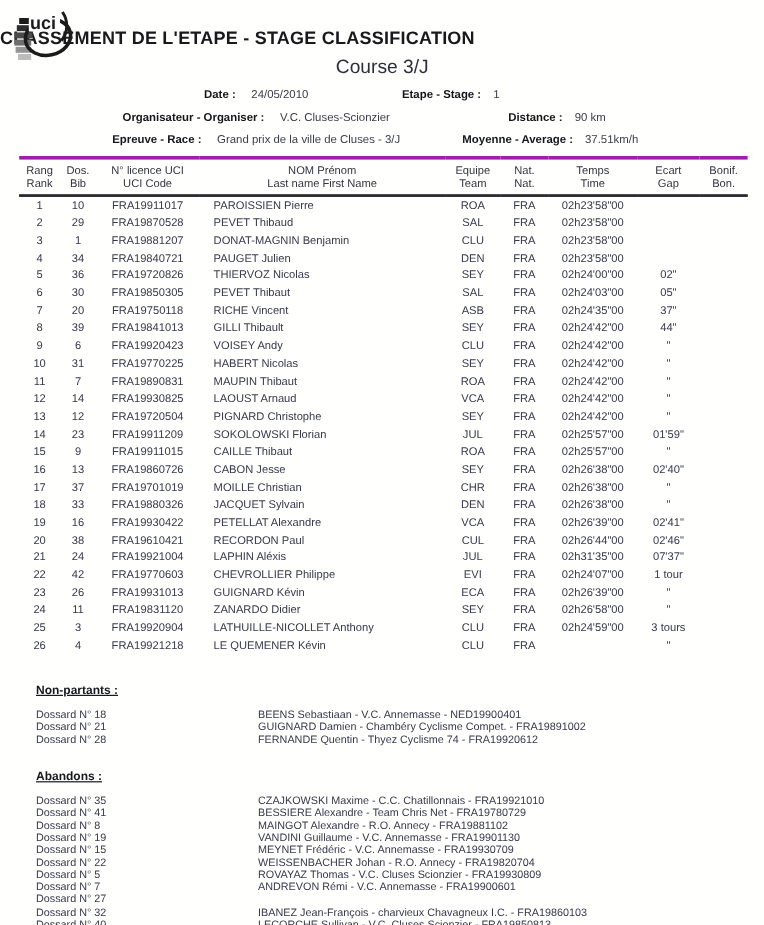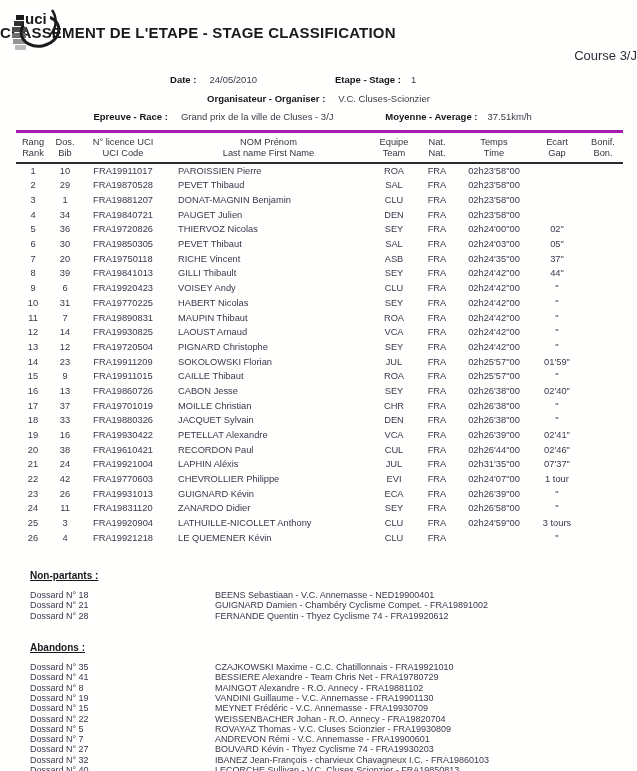--- a/index.html
+++ b/index.html
@@ -17,22 +17,22 @@
   .doc-header { position: relative; height: 64px; }
   .logo {
     position: absolute; left: 10px; top: 7px; width: 52px; height: 50px;
   }
   .doc-title {
     text-align: left; padding-top: 24px;
     font-size: 15px; font-weight: bold; color: #18181d;
     letter-spacing: 0.2px;
   }
   .doc-subtitle {
-    text-align: right; margin-top: 7px;
-    font-size: 13px; color: #2e2f3a;
+    text-align: center; margin-top: 7px;
+    font-size: 16px; color: #2e2f3a;
   }
   
   .info-block { margin: 10px 30px 0 30px; }
   .info-row { display: flex; justify-content: center; margin-bottom: 7.5px; font-size: 9.5px; }
   .info-left { display: flex; }
   .info-right { display: flex; width: 210px; }
   .lbl { font-weight: bold; color: #15161c; white-space: nowrap; }
   .info-left .val { margin-left: 13px; color: #3a3b47; }
   .info-right .lbl { flex: 1; text-align: right; }
   .info-right .val { width: 66px; padding-left: 10px; color: #3a3b47; }
@@ -116,20 +116,24 @@
       <div class="info-right">
         <span class="lbl">Etape - Stage :</span>
         <span class="val">1</span>
       </div>
     </div>
     <div class="info-row">
       <div class="info-left">
         <span class="lbl">Organisateur - Organiser :</span>
         <span class="val">V.C. Cluses-Scionzier</span>
       </div>
+      <div class="info-right">
+        <span class="lbl">Distance :</span>
+        <span class="val">90 km</span>
+      </div>
     </div>
     <div class="info-row">
       <div class="info-left">
         <span class="lbl">Epreuve - Race :</span>
         <span class="val">Grand prix de la ville de Cluses - 3/J</span>
       </div>
       <div class="info-right">
         <span class="lbl">Moyenne - Average :</span>
         <span class="val">37.51km/h</span>
       </div>
@@ -515,21 +519,20 @@
         <div class="entry">
           <span class="dossard">Dossard N° 5</span>
           <span class="rinfo">ROVAYAZ Thomas  -  V.C. Cluses Scionzier - FRA19930809</span>
         </div>
         <div class="entry">
           <span class="dossard">Dossard N° 7</span>
           <span class="rinfo">ANDREVON Rémi  -  V.C. Annemasse - FRA19900601</span>
         </div>
         <div class="entry">
           <span class="dossard">Dossard N° 27</span>
-          <span class="rinfo">BOUVARD Kévin  -  Thyez Cyclisme 74 - FRA19930203</span>
         </div>
         <div class="entry">
           <span class="dossard">Dossard N° 32</span>
           <span class="rinfo">IBANEZ Jean-François  -  charvieux Chavagneux I.C. - FRA19860103</span>
         </div>
         <div class="entry">
           <span class="dossard">Dossard N° 40</span>
           <span class="rinfo">LECORCHE Sullivan  -  V.C. Cluses Scionzier - FRA19850813</span>
         </div>
       </div>

